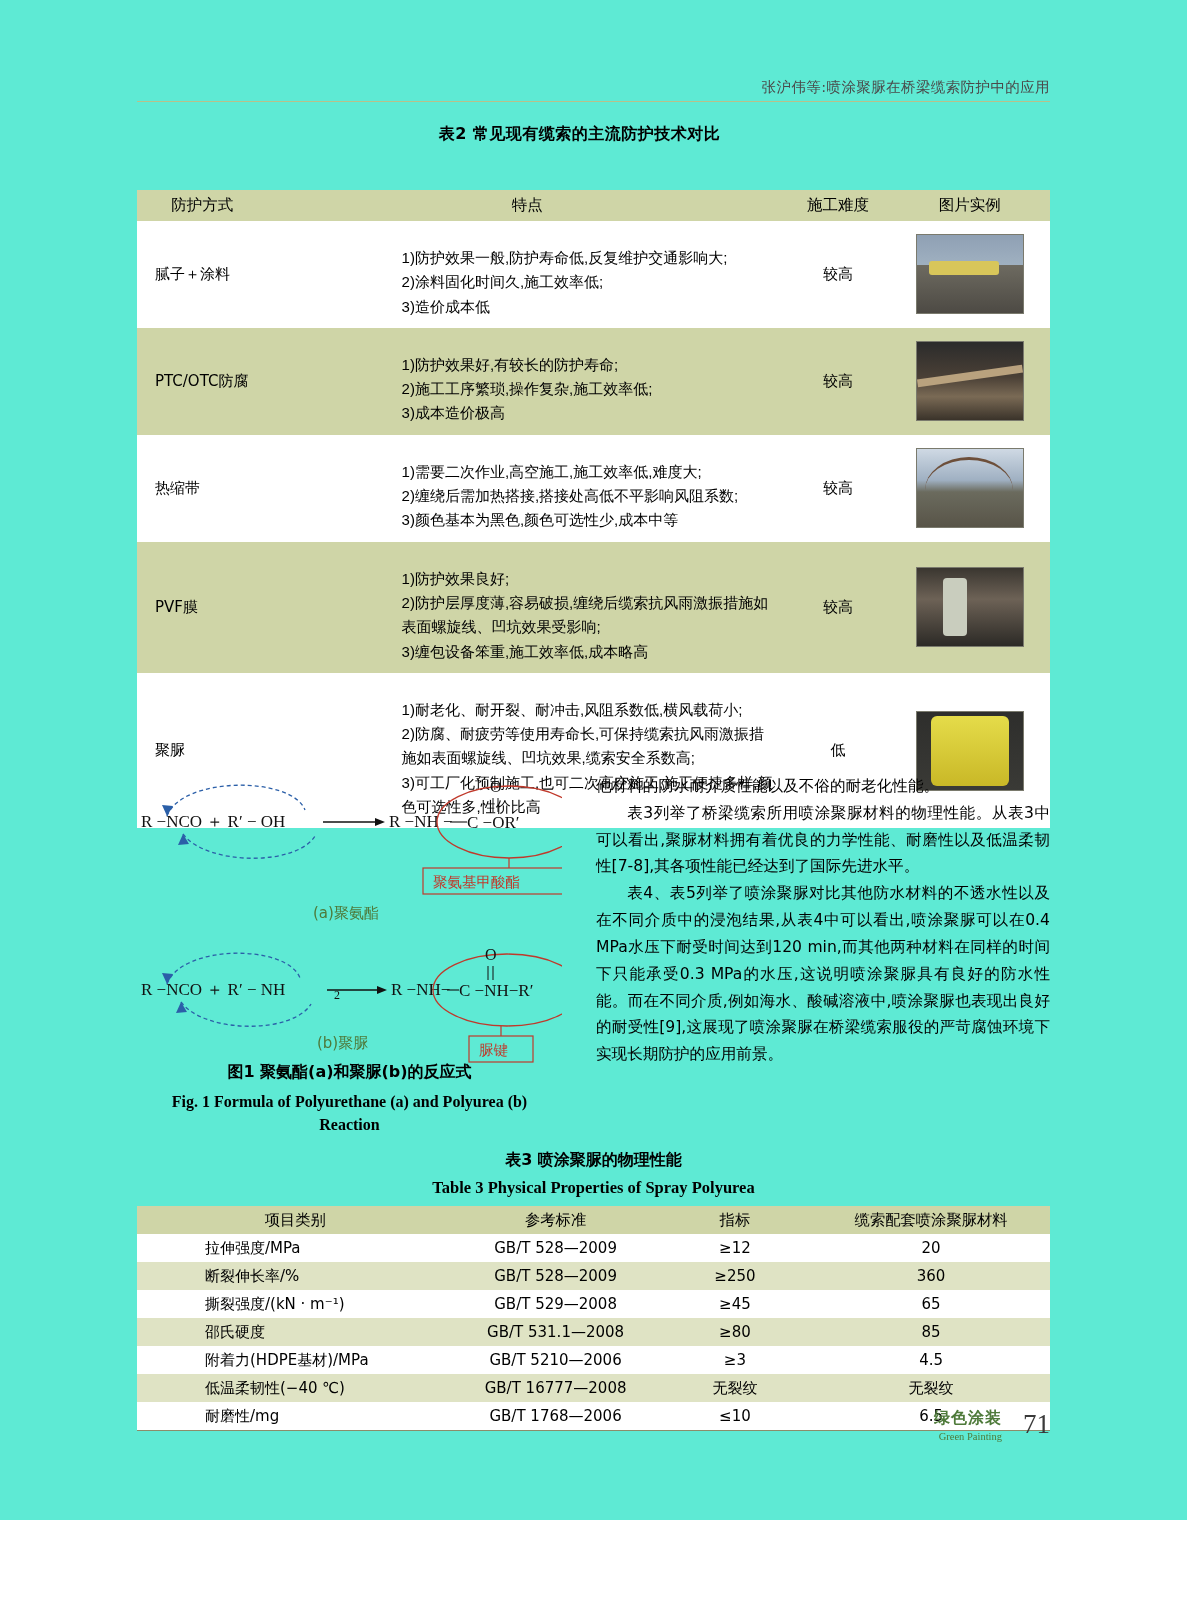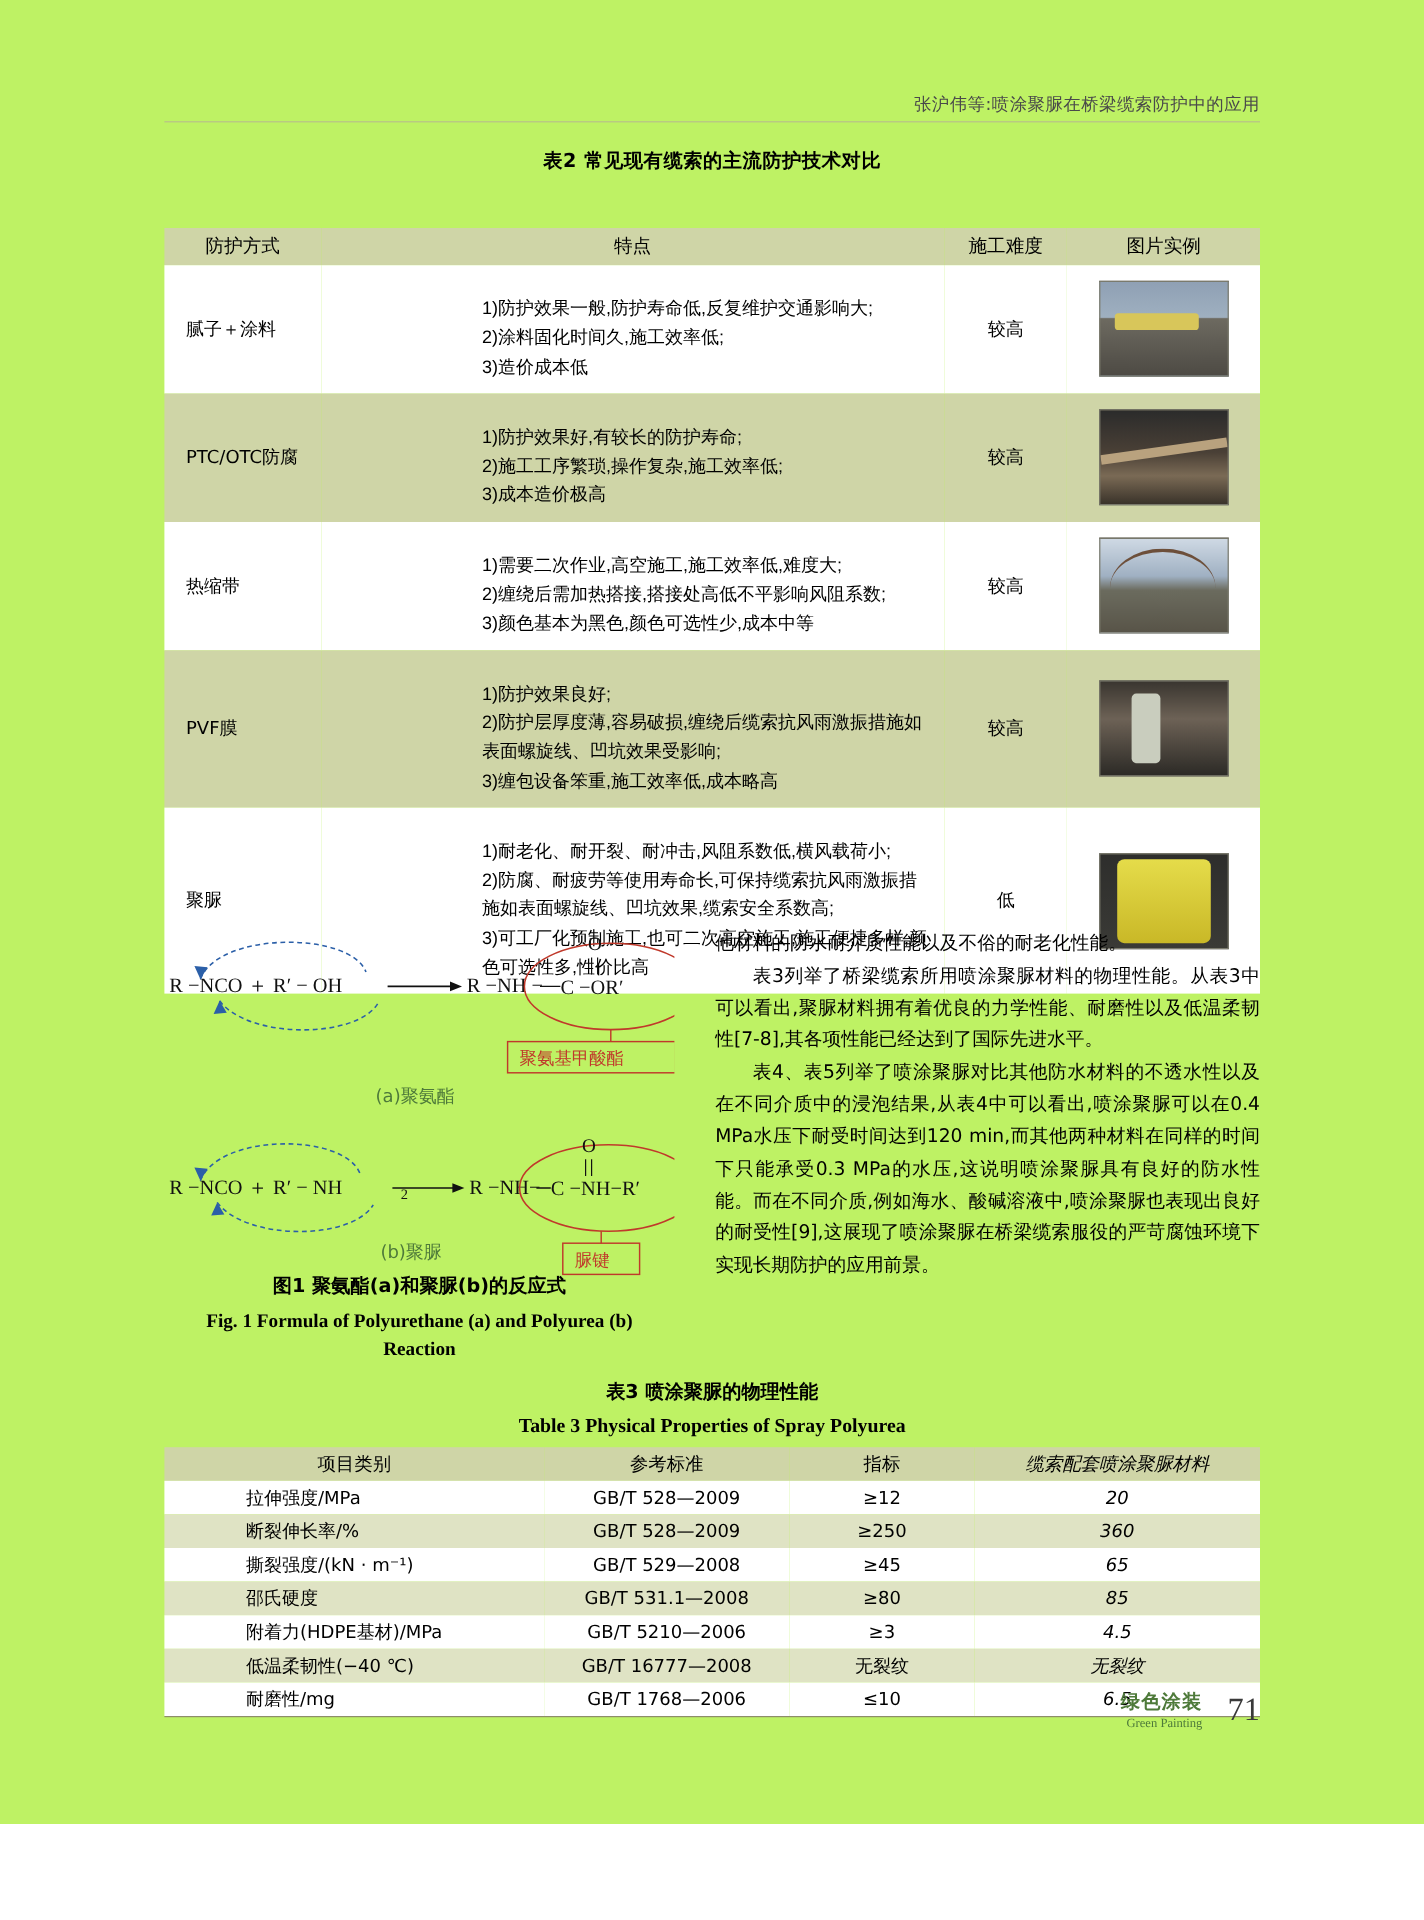--- a/index.html
+++ b/index.html
@@ -4,21 +4,21 @@
 <style>
   html, body {
     margin: 0;
     padding: 0;
     background: #ffffff;
   }
   .page {
     position: relative;
     width: 1187px;
     height: 1520px;
-    background: #bef264;
+    background: #5eead4;
     font-family: "Liberation Serif", serif;
     color: #000000;
     overflow: hidden;
   }
 
   
   .runhead {
     position: absolute;
     top: 78px;
     right: 137px;
@@ -33,21 +33,21 @@
     left: 137px;
     width: 913px;
     height: 1px;
     background: #b9c08a;
   }
 
   
   .t2-title-cn {
     position: absolute;
     top: 124px;
-    left: 137px;
+    left: 123px;
     width: 913px;
     text-align: center;
     font-family: "DejaVu Sans", sans-serif;
     font-weight: bold;
     font-size: 16px;
     letter-spacing: 0.5px;
   }
   .t2-title-en {
     position: absolute;
     top: 154px;
@@ -207,21 +207,21 @@
     font-family: "DejaVu Sans", sans-serif;
     font-size: 15px;
     margin-top: 43px;
   }
   .t3 .hdr td { background: #cfd5a7; font-size: 15.3px; }
   .t3 .rowA td { background: #ffffff; }
   .t3 .rowB td { background: #dfe3c4; }
   .t3 .col-item { width: 268px; text-align: left; padding-left: 68px; }
   .t3 .col-std  { width: 220px; }
   .t3 .col-idx  { width: 166px; }
-  .t3 .col-val  { width: 259px; font-style: italic; }
+  .t3 .col-val  { width: 259px; }
   .t3-rule {
     position: absolute;
     left: 137px;
     width: 913px;
     height: 1px;
     background: #8d8d6a;
   }
 
   
   .footer-logo {

